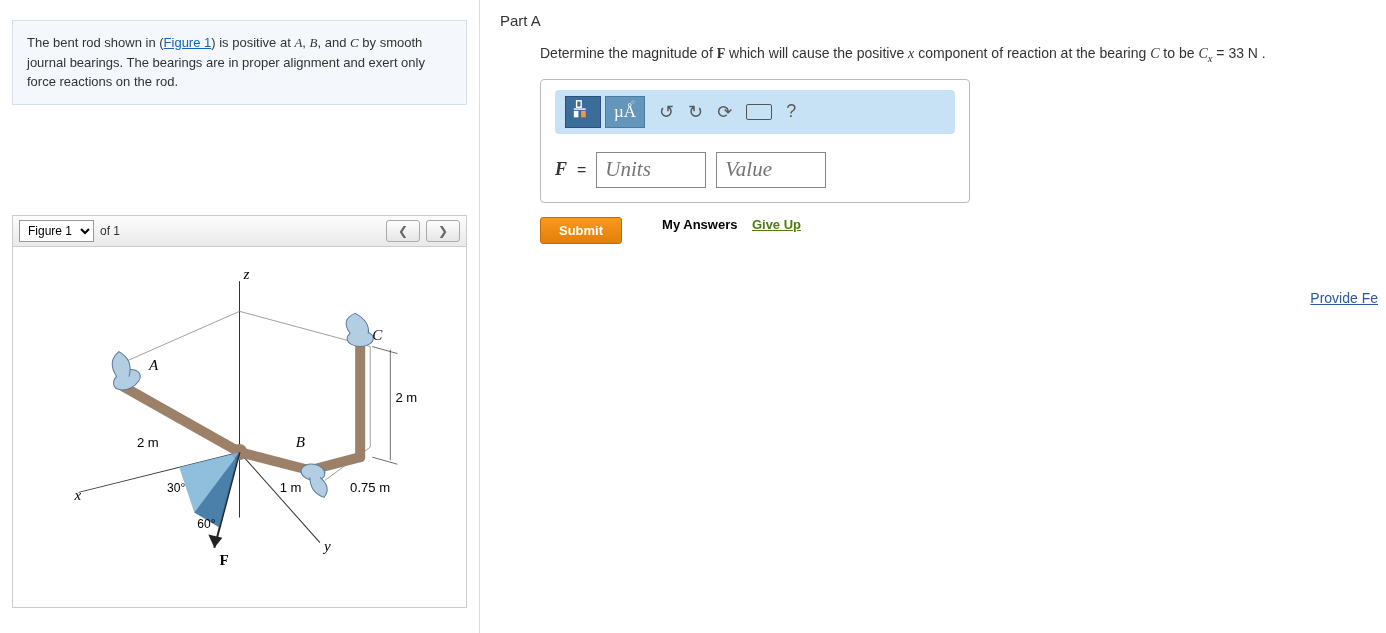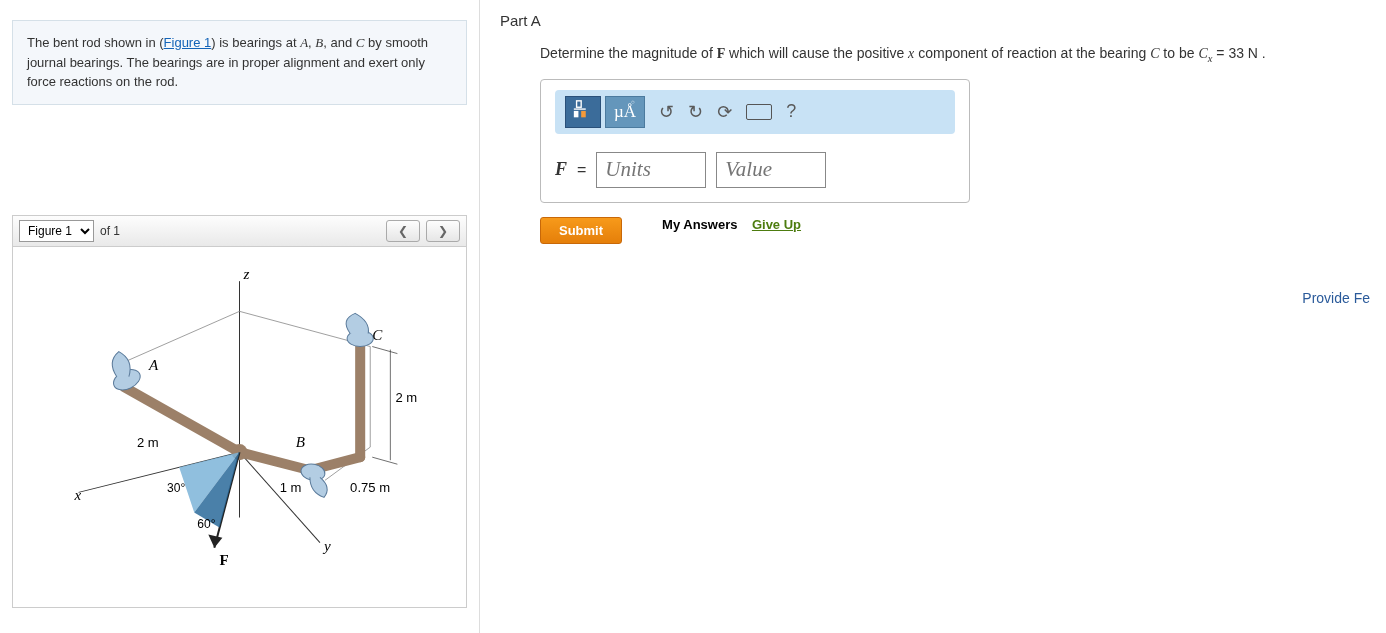--- a/index.html
+++ b/index.html
@@ -157,33 +157,34 @@
       font-size: 13px;
       border: 1px solid #c86808;
       border-radius: 3px;
       padding: 5px 18px;
       cursor: pointer;
     }
     .my-answers { color: #000000; font-size: 13px; font-weight: bold; }
     .giveup { color: #4d7c0f; text-decoration: underline; font-weight: bold; font-size: 13px; cursor: pointer; }
     .provide-fb {
       position: absolute;
-      right: 16px; top: 290px;
+      right: 8px; top: 290px;
       color: #2a5a9a;
+      text-decoration: underline;
       font-size: 14px;
       cursor: pointer;
     }
     .sub { font-style: italic; font-size: 0.75em; vertical-align: sub; font-family: 'Times New Roman', serif;}
   </style>
 </head>
 <body>
 
 <div class="left-panel">
   <div class="problem-box">
-    <span>The bent rod shown in (</span><a class="figure-link">Figure 1</a><span>) is bearings at </span><span class="mathit">A</span><span>, </span><span class="mathit">B</span><span>, and </span><span class="mathit">C</span><span> by smooth journal bearings. The bearings are in proper alignment and exert only force reactions on the rod.</span>
+    <span>The bent rod shown in (</span><a class="figure-link">Figure 1</a><span>) is positive at </span><span class="mathit">A</span><span>, </span><span class="mathit">B</span><span>, and </span><span class="mathit">C</span><span> by smooth journal bearings. The bearings are in proper alignment and exert only force reactions on the rod.</span>
   </div>
 
   <div class="figure-area">
     <div class="figure-header">
       <select class="figure-select">
         <option>Figure 1</option>
       </select>
       <span class="of-label">of 1</span>
       <div class="nav-buttons">
         <div class="nav-btn">

